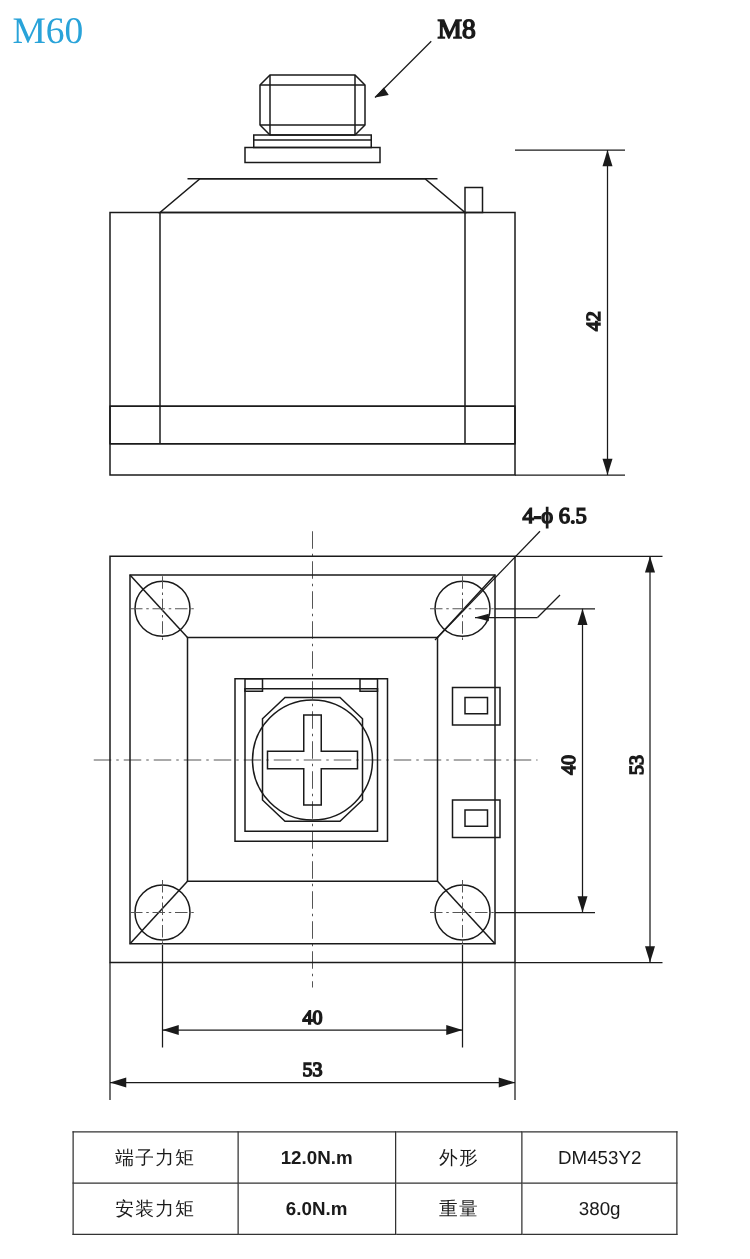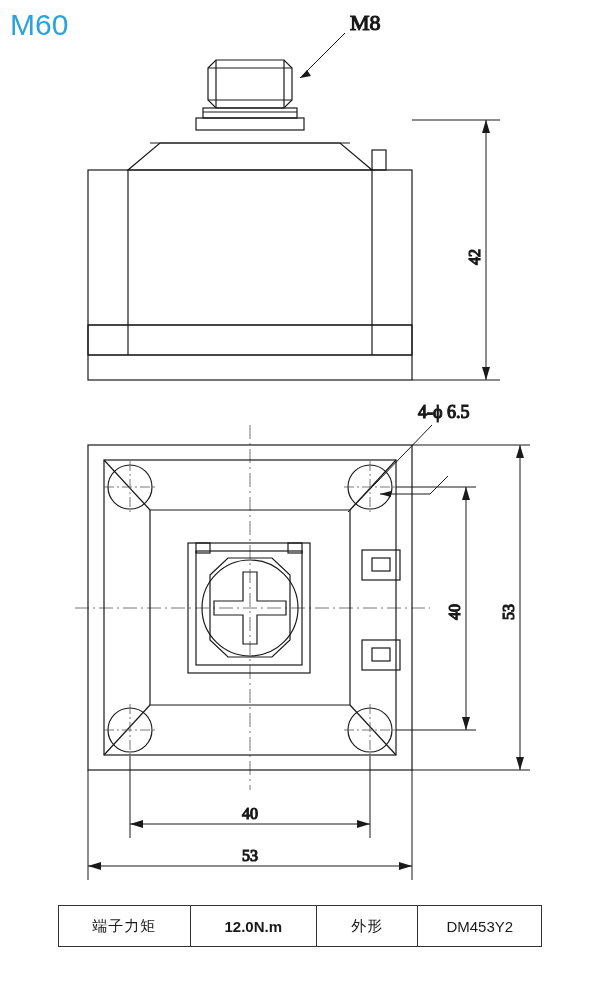--- a/index.html
+++ b/index.html
@@ -17,21 +17,21 @@
   }
   #page {
     position: relative;
     width: 600px;
     height: 1007px;
   }
   .model-label {
     position: absolute;
     left: 10px;
     top: 8px;
-    font-family: Liberation Sans, sans-serif;
+    font-family: Liberation Serif, serif;
     font-size: 30px;
     color: #29a3d9;
     letter-spacing: 0px;
     line-height: 34px;
   }
   svg.drawing {
     position: absolute;
     left: 0;
     top: 0;
     width: 600px;
@@ -231,16 +231,22 @@
   </svg>
 
   <table class="spec-table">
     <tbody>
       <tr>
         <td class="c1 cn">端子力矩</td>
         <td class="c2">12.0N.m</td>
         <td class="c3 cn">外形</td>
         <td class="c4">DM453Y2</td>
       </tr>
+      <tr>
+        <td class="c1 cn">安装力矩</td>
+        <td class="c2">6.0N.m</td>
+        <td class="c3 cn">重量</td>
+        <td class="c4">380g</td>
+      </tr>
     </tbody>
   </table>
 
 </div>
 
 </body></html>

